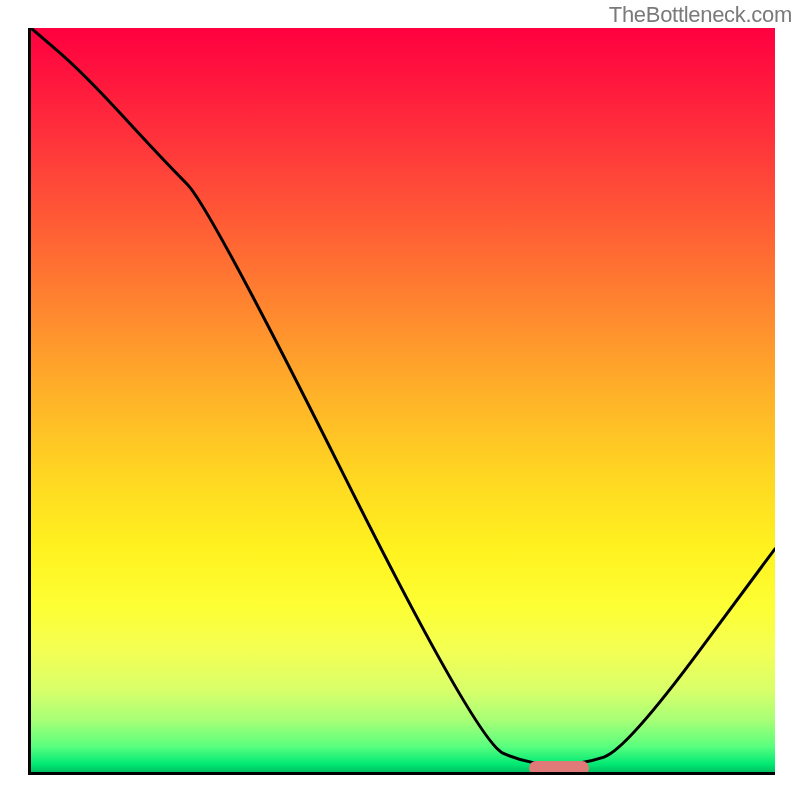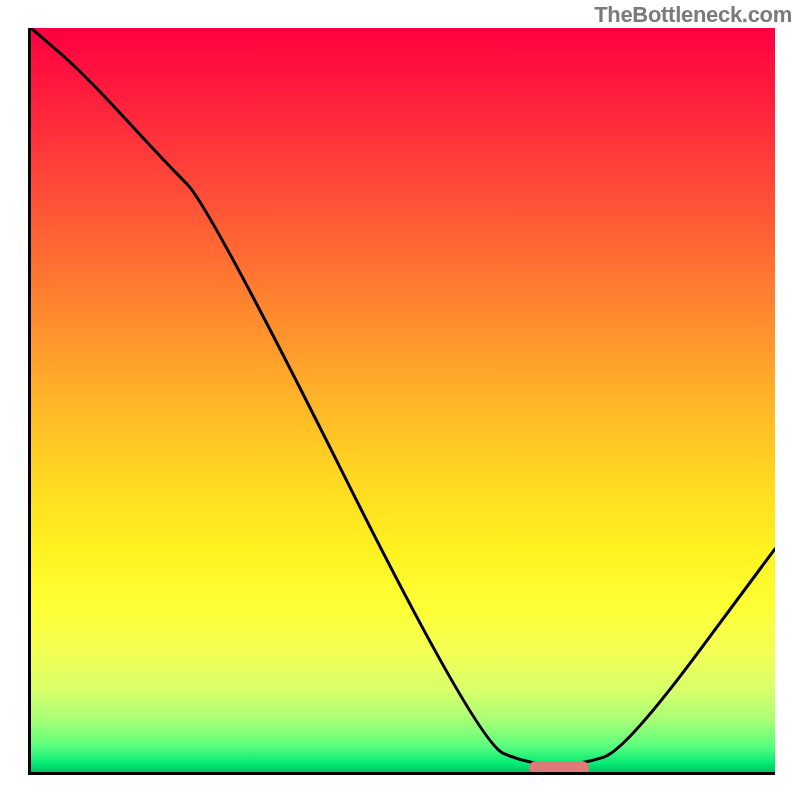--- a/index.html
+++ b/index.html
@@ -13,21 +13,21 @@
   .canvas {
     position: relative;
     width: 800px;
     height: 800px;
   }
   .watermark {
     position: absolute;
     top: 2px;
     right: 8px;
     font-size: 22px;
-    font-weight: bold;
+    font-weight: normal;
     color: #7a7a7a;
     font-family: Arial, sans-serif;
     letter-spacing: -0.3px;
     margin-left: 27px;
   }
   .plot-area {
     position: absolute;
     left: 28px;
     top: 28px;
     width: 744px;

